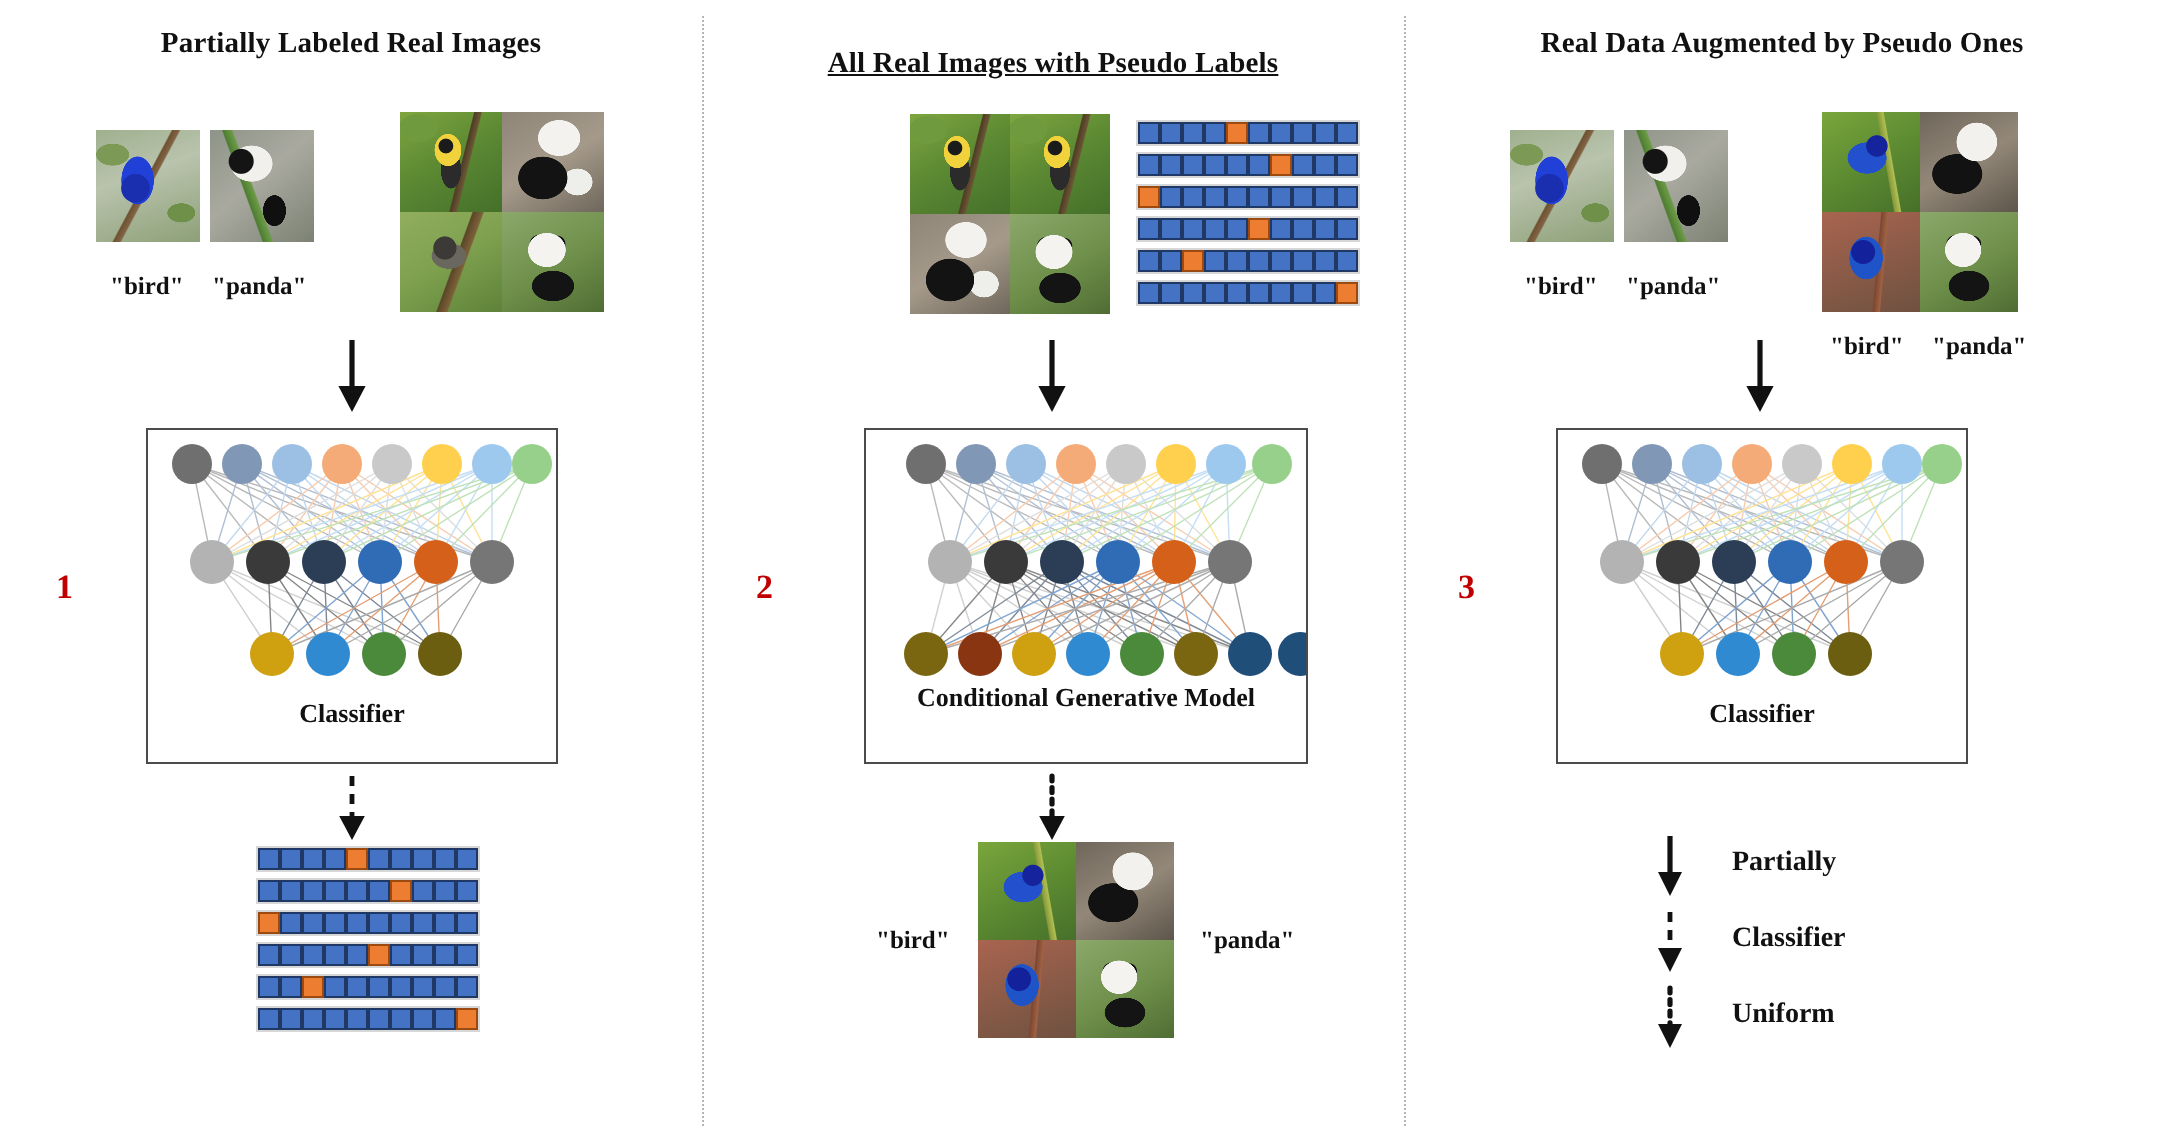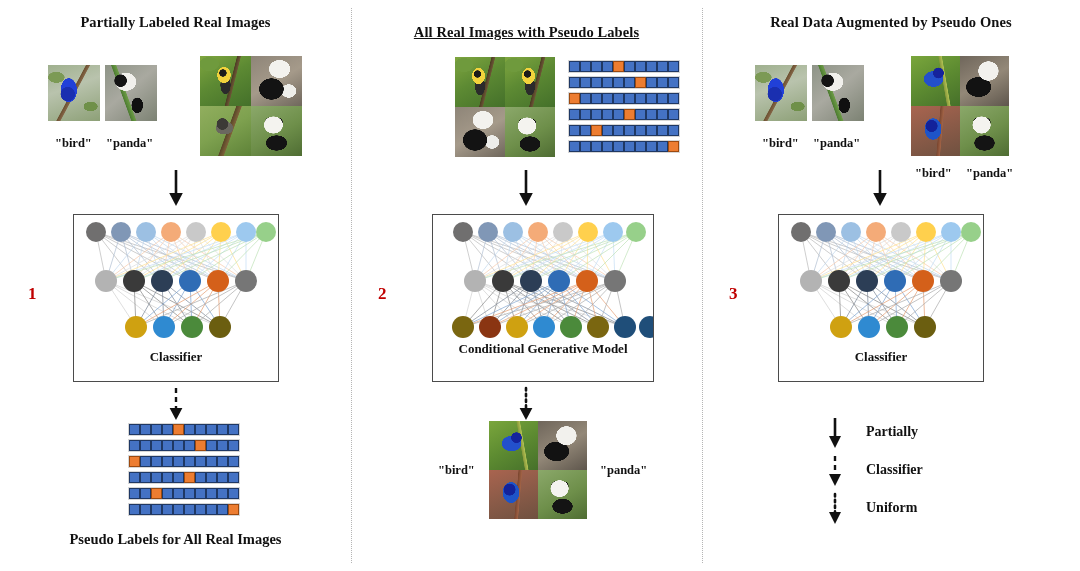--- a/index.html
+++ b/index.html
@@ -406,21 +406,20 @@
         <div class="cell"></div>
         <div class="cell"></div>
         <div class="cell"></div>
         <div class="cell"></div>
         <div class="cell"></div>
         <div class="cell"></div>
         <div class="cell hot"></div>
       </div>
     </div>
 
-  <div class="caption-bottom" style="left:0;width:351px;top:531px;">Pseudo Labels for All Real Images</div>
 
   <div class="col-title" style="left:351px;width:351px;top:24px;text-decoration:underline;">All Real Images with Pseudo Labels</div>
 
   <div class="step-num" style="left:378px;top:284px;">2</div>
 
   <div class="photo" style="left:455px;top:57px;width:100px;height:100px;">
     <div class="q tl">
         <div class="sc-bird2"></div>
       </div>
     <div class="q tr">

